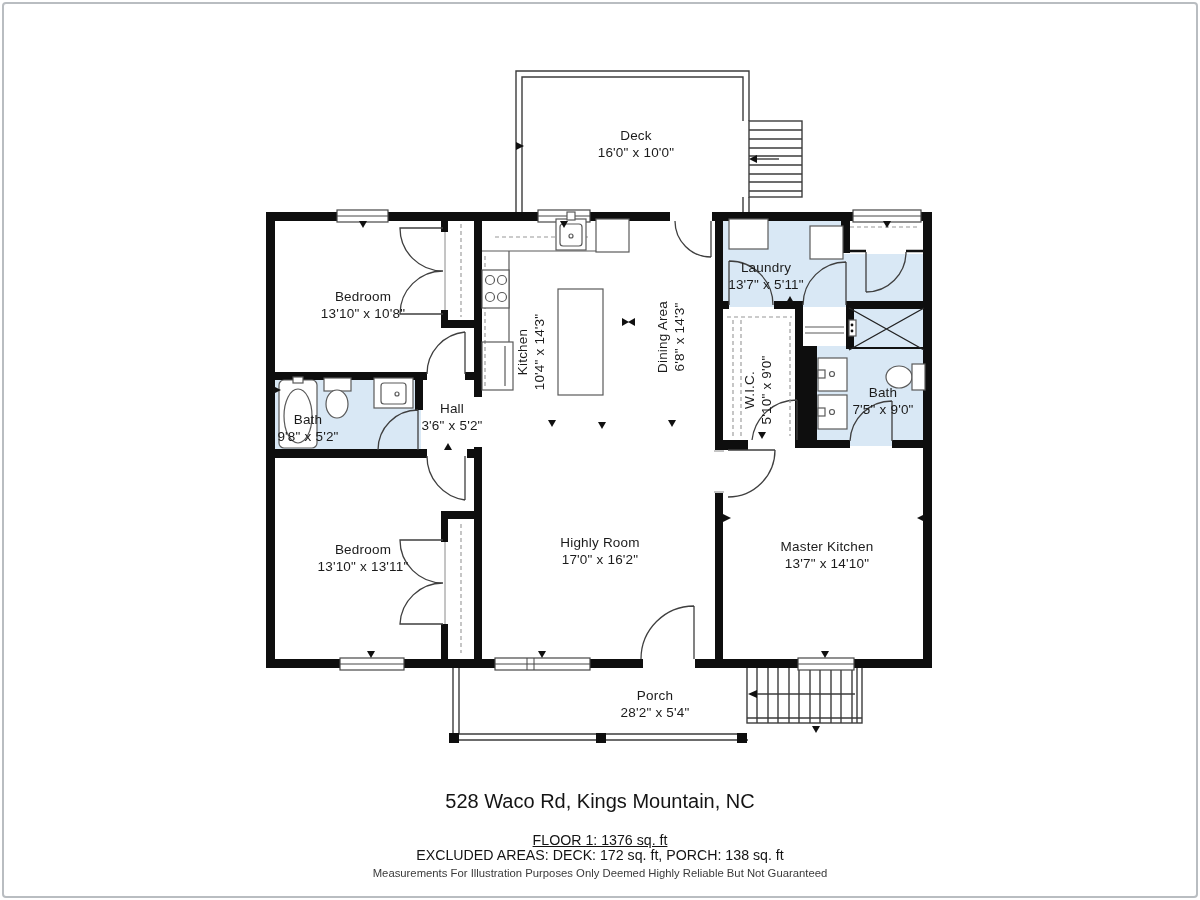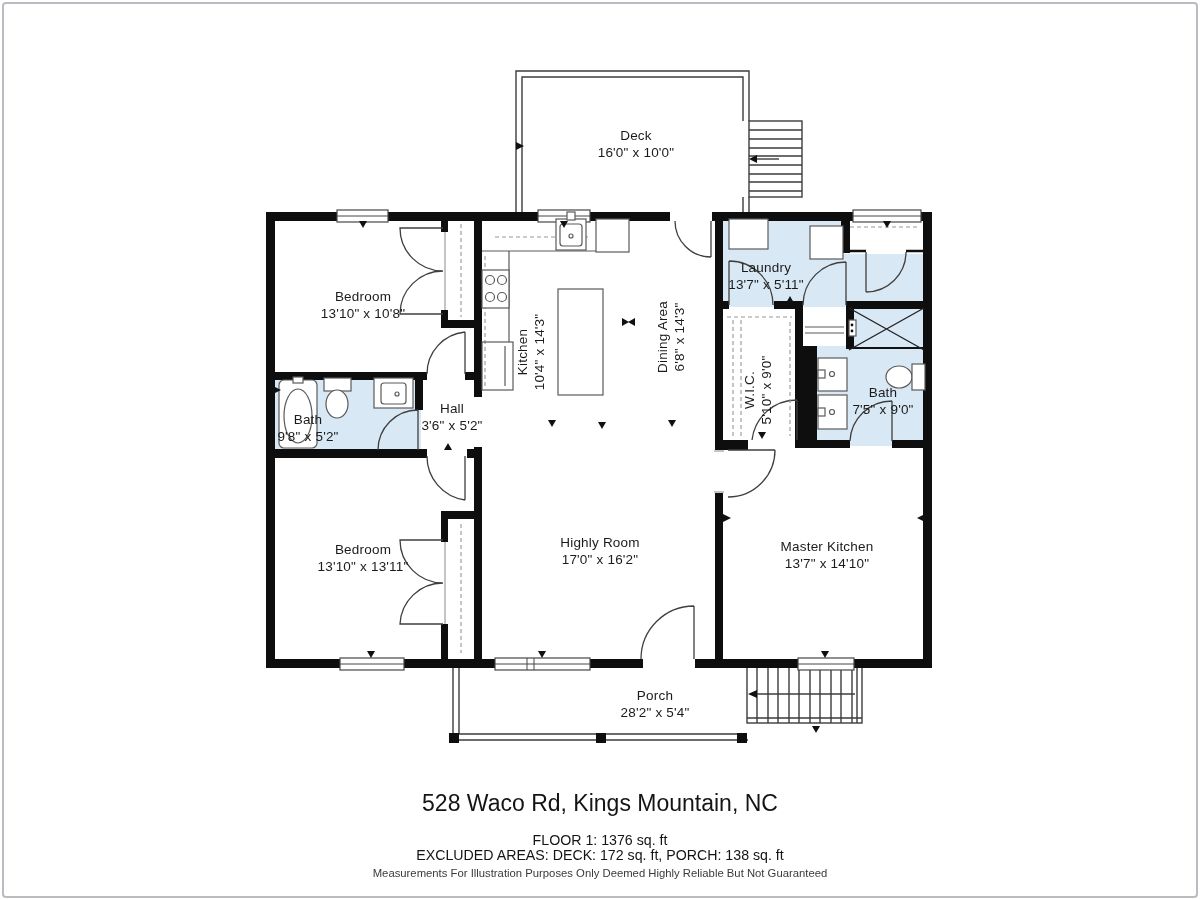--- a/index.html
+++ b/index.html
@@ -28,23 +28,23 @@
   #lbl-laundry{left:766px;top:276px}
   #lbl-bath1{left:308px;top:428px}
   #lbl-hall{left:452px;top:417px}
   #lbl-wic{left:758px;top:390px}
   #lbl-bath2{left:883px;top:401px}
   #lbl-bedroom2{left:363px;top:558px}
   #lbl-living{left:600px;top:551px}
   #lbl-master{left:827px;top:555px}
   #lbl-porch{left:655px;top:704px}
   .footer{position:absolute;left:0;width:1200px;text-align:center;color:#141414;}
-  #f-address{top:790px;font-size:23px;}
+  #f-address{top:790px;font-size:20px;}
   #f-total{top:816px;font-size:14.2px;}
-  #f-floor{top:832px;font-size:14.2px;}
+  #f-floor{top:832px;font-size:14.2px;text-decoration:underline;}
   #f-excluded{top:847px;font-size:14.2px;}
   #f-disclaimer{top:867px;font-size:11.3px;color:#3a3a3a;}
 </style>
 </head>
 <body>
 
 <div id="stage">
   <div id="frame"></div>
 
   <svg id="plan-svg" viewBox="0 0 1200 900">

